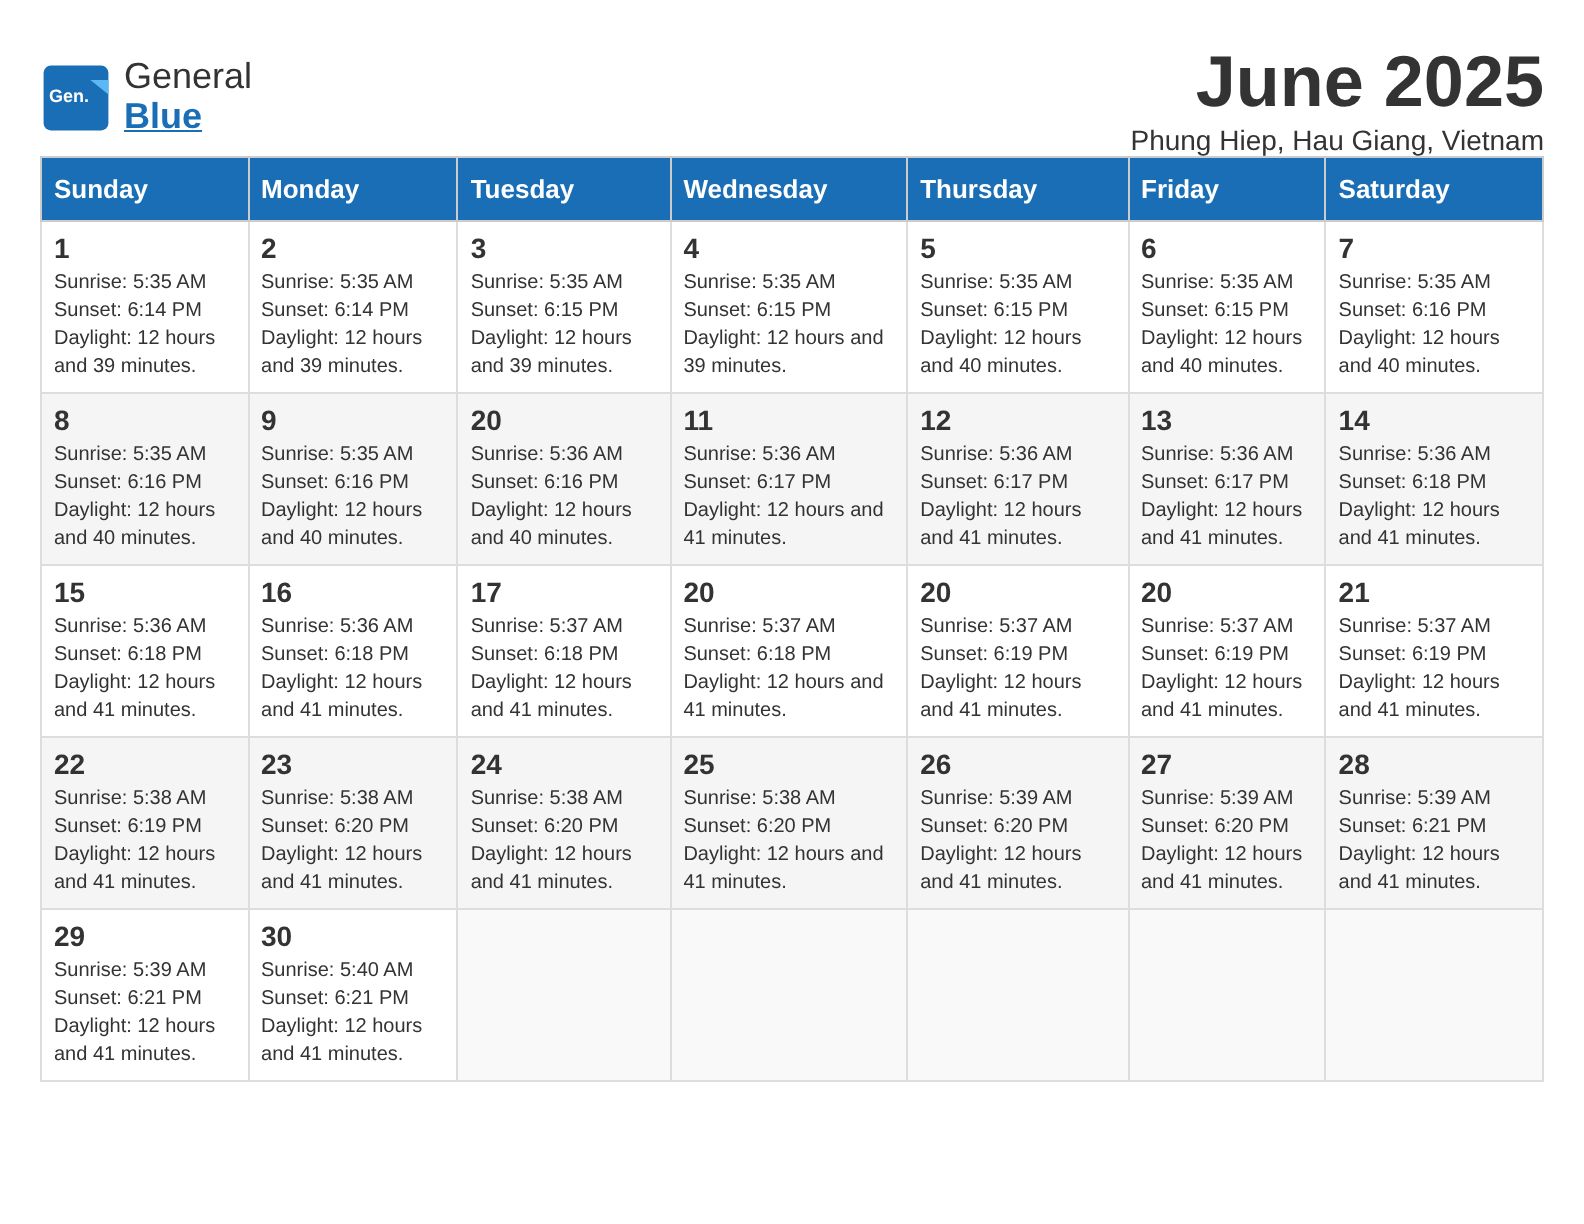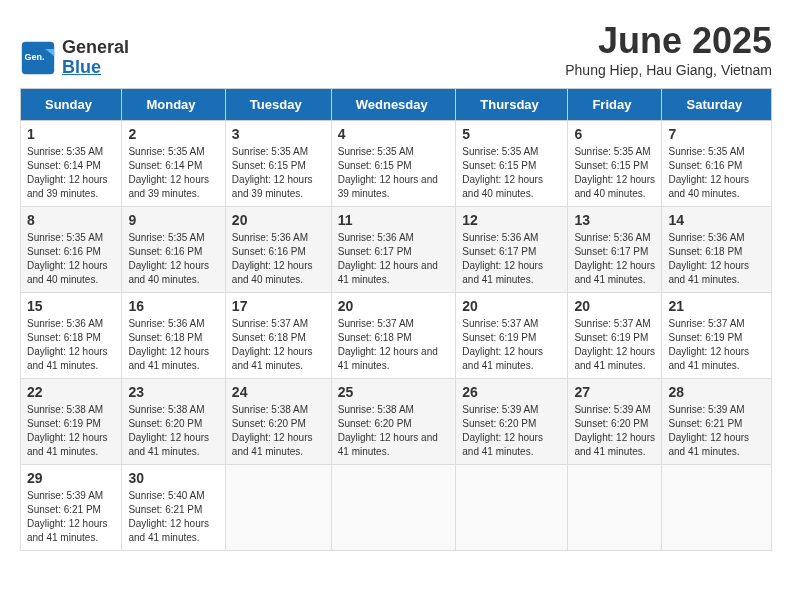--- a/index.html
+++ b/index.html
@@ -6,36 +6,35 @@
     body {
       font-family: Arial, sans-serif;
       background: #fff;
       width: 792px;
       min-height: 612px;
       padding: 20px;
     }
     .header {
       display: flex;
       justify-content: space-between;
-      align-items: flex-end;
-      margin-bottom: 10px;
+      align-items: center;
     }
     .logo {
       display: flex;
       align-items: center;
       gap: 6px;
     }
     .logo-text {
       display: flex;
       flex-direction: column;
       line-height: 1.1;
     }
     .logo-general {
       font-size: 18px;
-      font-weight: bold;
+      font-weight: normal;
       color: #333;
     }
     .logo-blue {
       font-size: 18px;
       font-weight: bold;
       color: #1a6eb5;
       text-decoration: underline;
     }
     .logo-icon {
       width: 36px;
@@ -56,21 +55,21 @@
     table {
       width: 100%;
       border-collapse: collapse;
       font-size: 11px;
     }
     thead tr {
       background-color: #1a6eb5;
       color: #fff;
     }
     thead th {
-      padding: 8px 24px;
+      padding: 8px 6px;
       text-align: left;
       font-size: 13px;
       font-weight: bold;
       border: 1px solid #ccc;
     }
     tbody tr {
       background-color: #fff;
     }
     tbody tr:nth-child(even) {
       background-color: #f5f5f5;

